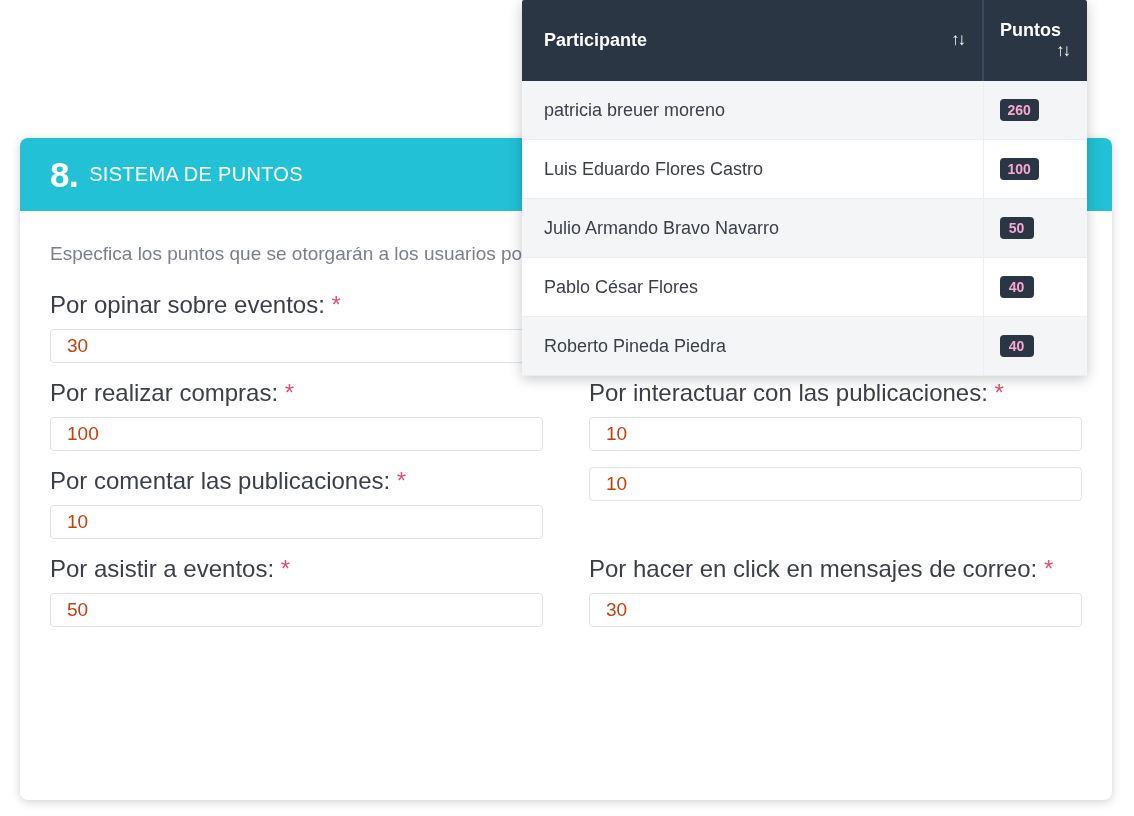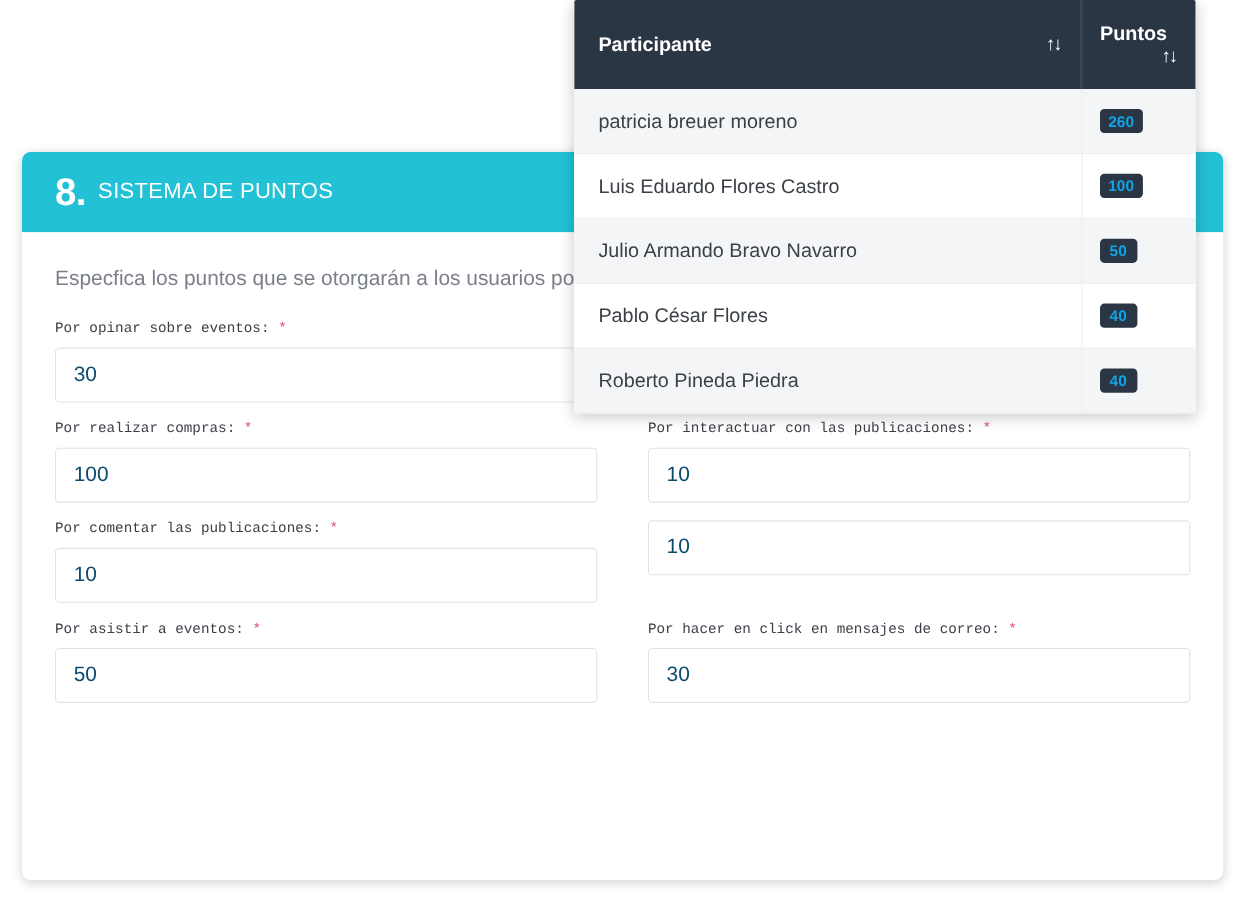--- a/index.html
+++ b/index.html
@@ -61,38 +61,37 @@
   .fields-grid {
     display: grid;
     grid-template-columns: 493px 493px;
     column-gap: 46px;
     row-gap: 0px;
   }
   .field {
     margin-bottom: 16px;
   }
   .field-label {
-    font-size: 13px;
+    font-size: 24px;
     color: #3b3f46;
     margin-bottom: 10px;
     font-weight: 500;
-    font-family: Liberation Mono, monospace;
   }
   .req {
     color: #e0536c;
   }
   .field-input {
     width: 100%;
     box-sizing: border-box;
-    height: 50px;
+    height: 34px;
     border: 1px solid #dfe3e8;
     border-radius: 4px;
     padding: 0 16px;
     font-size: 19px;
-    color: #0c4a6e;
+    color: #c2410c;
     font-family: "Liberation Sans", sans-serif;
     background: #ffffff;
     outline: none;
   }
   .field-input::placeholder { color: #9aa0aa; }
 
   
   #leaderboard {
     position: absolute;
     left: 522px;
@@ -140,21 +139,21 @@
   }
   #leaderboard tbody tr:nth-child(odd) td { background: #f4f5f7; }
   #leaderboard tbody tr:nth-child(even) td { background: #ffffff; }
   #leaderboard tbody td.col-pts {
     padding-left: 16px;
     border-left: 1px solid #eceef1;
   }
   .pts-badge {
     display: inline-block;
     background: #2b3644;
-    color: #0ea5e9;
+    color: #f9a8d4;
     font-size: 14px;
     font-weight: bold;
     border-radius: 4px;
     padding: 4px 8px;
     min-width: 18px;
     text-align: center;
     line-height: 1;
   }
 </style>
 </head>

